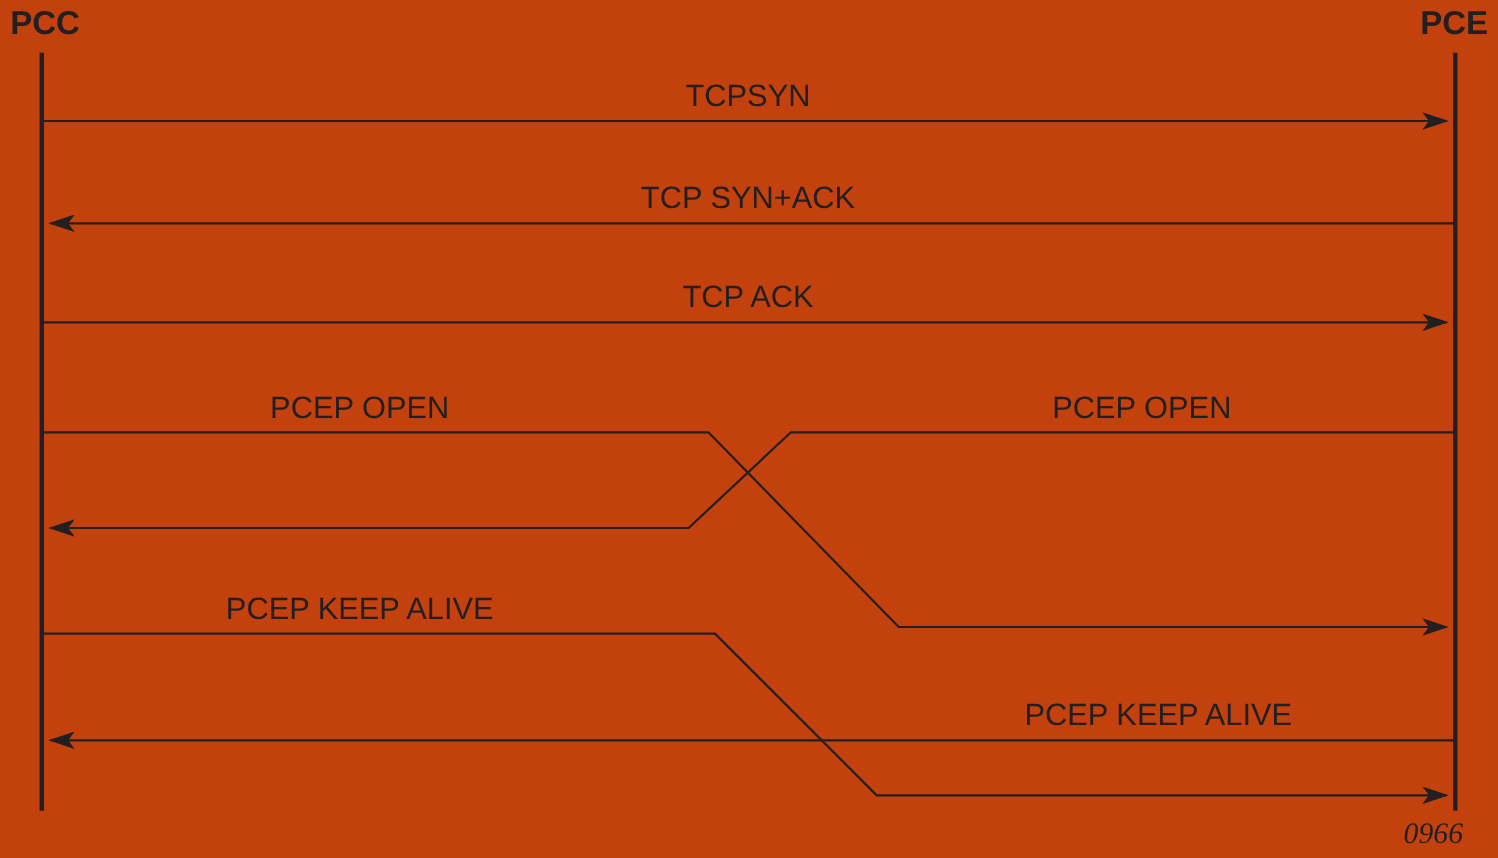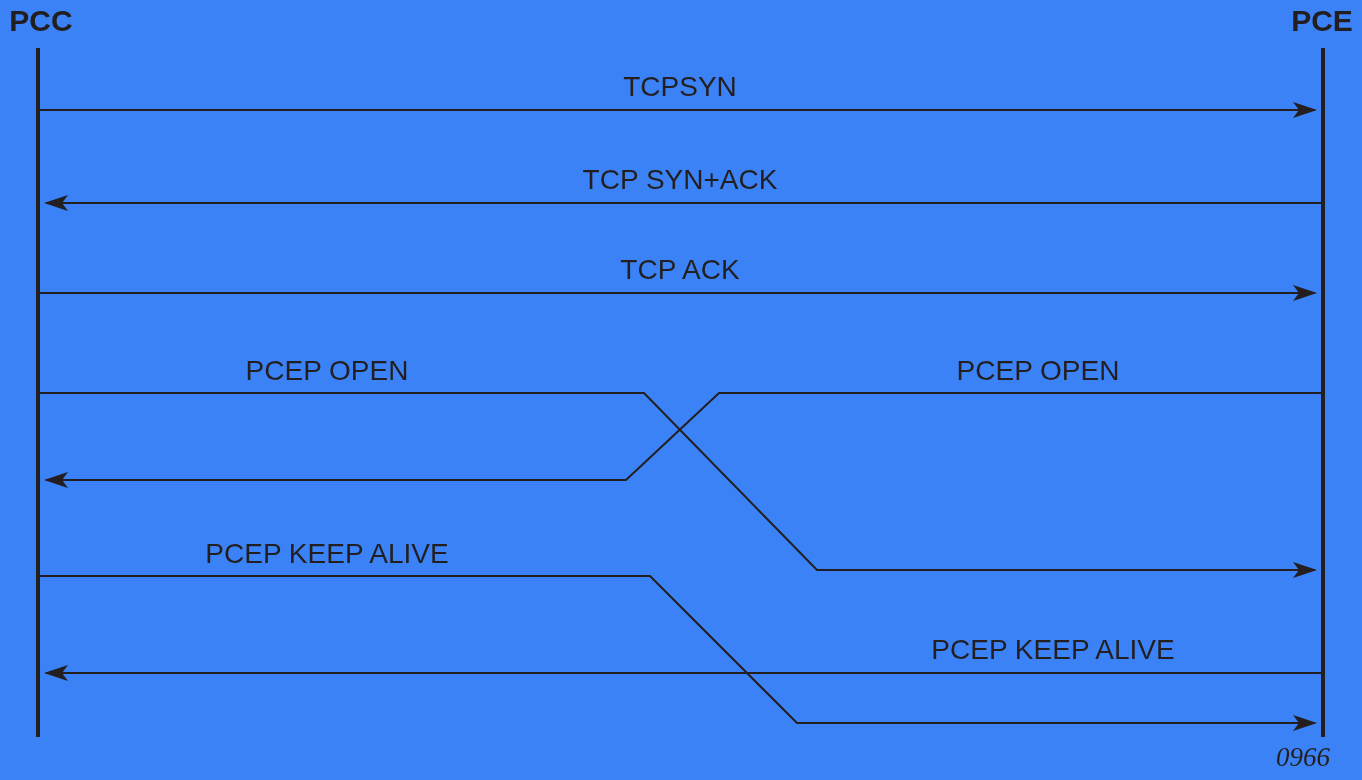--- a/index.html
+++ b/index.html
@@ -4,21 +4,21 @@
 <style>
   html, body {
     margin: 0;
     padding: 0;
     background: #ffffff;
   }
   .page {
     position: relative;
     width: 1362px;
     height: 780px;
-    background: #3b82f6;
+    background: #c2410c;
     overflow: hidden;
     font-family: "Liberation Sans", sans-serif;
   }
   svg {
     display: block;
   }
   .msg-label {
     font-family: "Liberation Sans", sans-serif;
     font-size: 28px;
     fill: #231f20;

